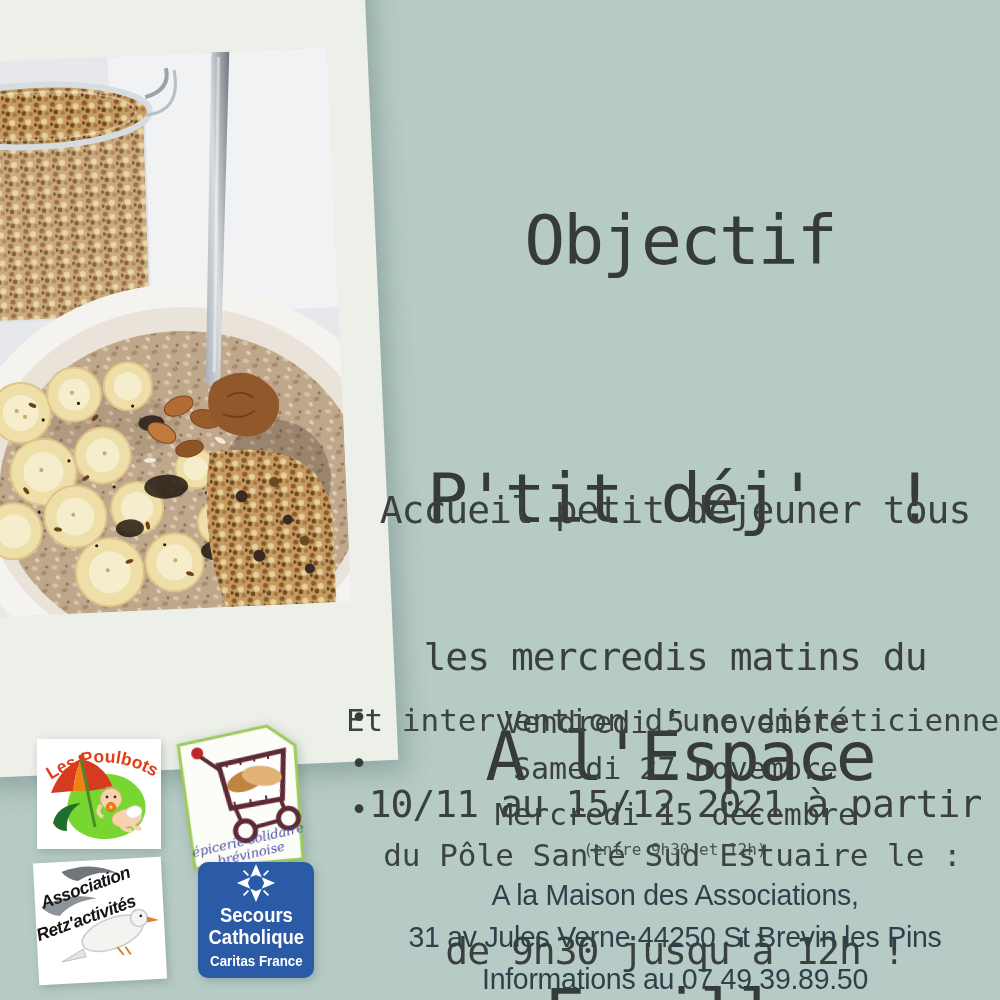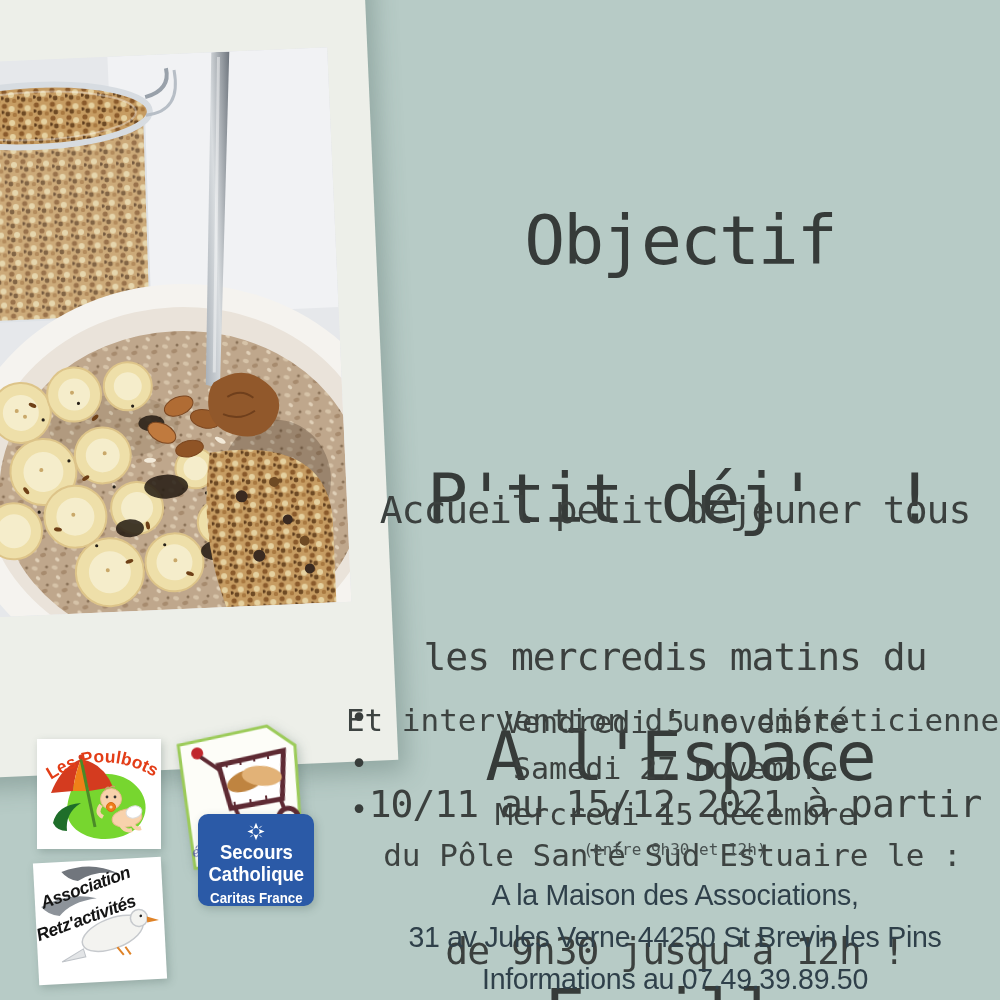--- a/index.html
+++ b/index.html
@@ -64,22 +64,22 @@
     transform:scaleX(.95);transform-origin:50% 50%;
   }
 
   
   .logo{position:absolute;box-shadow:2px 3px 8px rgba(60,85,80,.28);}
   .logo svg{display:block;}
   #logo-poulbots{left:37px;top:739px;width:124px;height:110px;background:#fff;}
   #logo-epicerie{left:178px;top:727px;width:128px;height:140px;background:transparent;
                  transform:rotate(-6deg);box-shadow:none;filter:drop-shadow(2px 3px 6px rgba(60,85,80,.3));}
   #logo-retz{left:36px;top:860px;width:128px;height:122px;background:#fff;transform:rotate(-3deg);}
-  #logo-secours{left:198px;top:814px;width:116px;height:92px;background:#2b5aa7;border-radius:10px;
-                display:flex;flex-direction:column;align-items:center;justify-content:flex-start;padding-top:8px;box-sizing:border-box;}
+  #logo-secours{left:198px;top:862px;width:116px;height:116px;background:#2b5aa7;border-radius:10px;
+                display:flex;flex-direction:column;align-items:center;justify-content:flex-start;padding-top:0;box-sizing:border-box;}
   #logo-secours .sc-line{color:#fff;font-family:"Liberation Sans",sans-serif;font-weight:700;
                          font-size:21px;line-height:22px;transform:scaleX(.88);white-space:nowrap;}
   #logo-secours .sc-caritas{color:#fff;font-family:"Liberation Sans",sans-serif;font-weight:700;
                             font-size:14.5px;margin-top:5px;transform:scaleX(.92);white-space:nowrap;}
   .script-text{font-family:"DejaVu Serif",serif;font-style:italic;}
 </style>
 </head>
 <body>
 
 <div class="polaroid">

